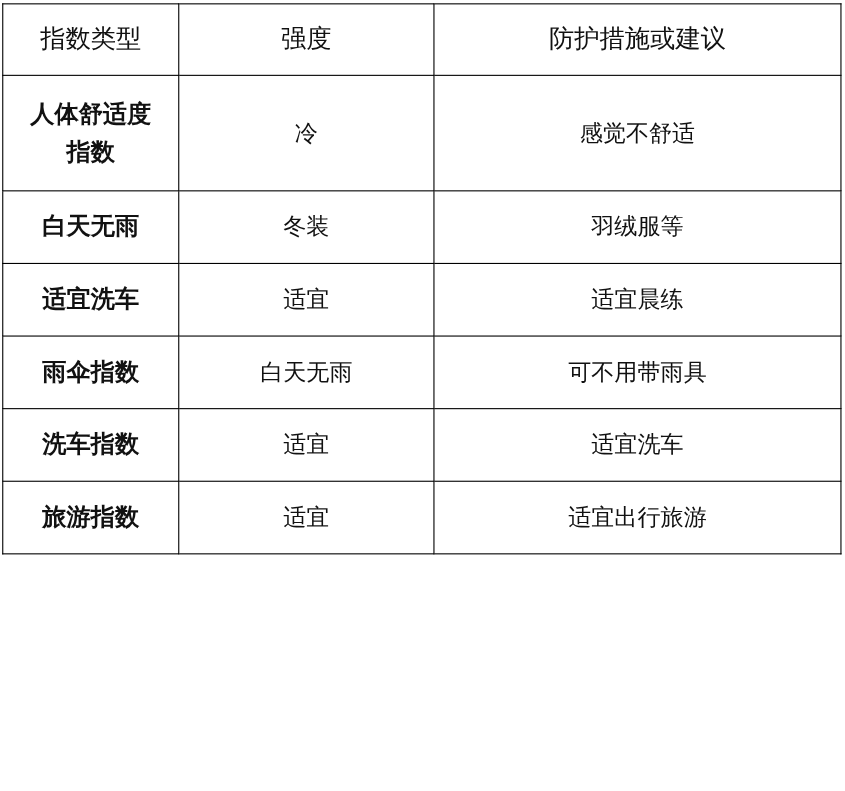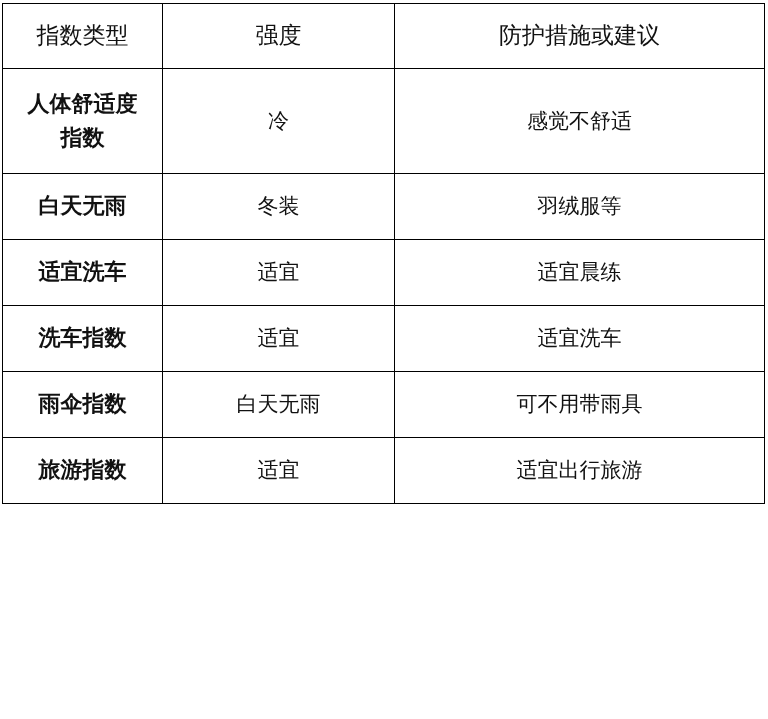--- a/index.html
+++ b/index.html
@@ -95,29 +95,29 @@
 
 
       <tr class="r-std">
         <td class="type-cell">适宜洗车</td>
         <td>适宜</td>
         <td>适宜晨练</td>
       </tr>
 
 
       <tr class="r-std">
+        <td class="type-cell">雨伞指数</td>
+        <td>白天无雨</td>
+        <td>可不用带雨具</td>
+      </tr>
+
+      <tr class="r-std">
         <td class="type-cell">洗车指数</td>
         <td>适宜</td>
         <td>适宜洗车</td>
-      </tr>
-
-      <tr class="r-std">
-        <td class="type-cell">雨伞指数</td>
-        <td>白天无雨</td>
-        <td>可不用带雨具</td>
       </tr>
 
 
       <tr class="r-std">
         <td class="type-cell">旅游指数</td>
         <td>适宜</td>
         <td>适宜出行旅游</td>
       </tr>
 
     </tbody>

